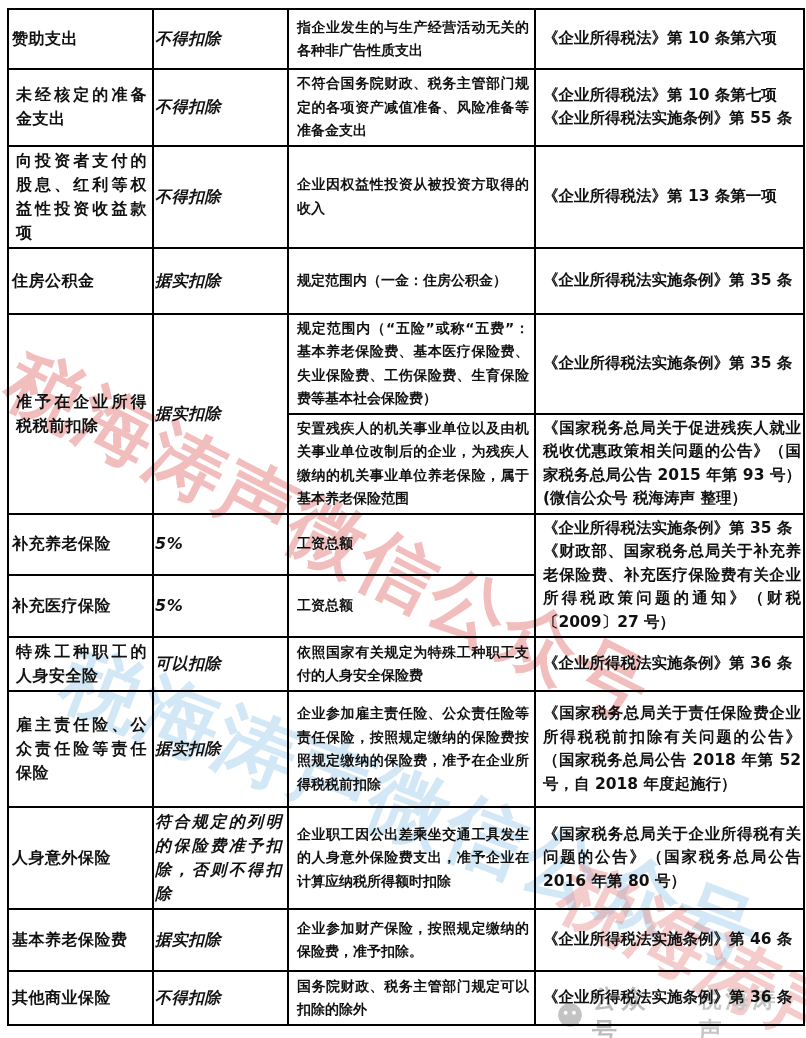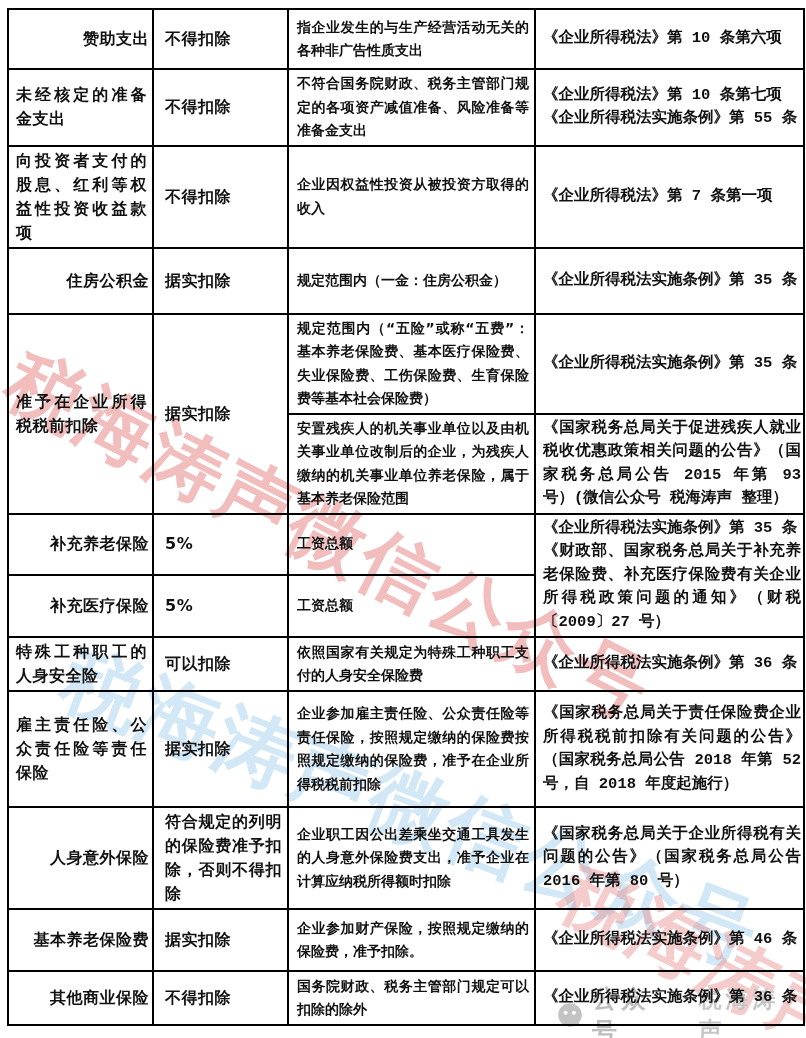--- a/index.html
+++ b/index.html
@@ -31,24 +31,24 @@
     position:absolute;left:7px;top:8px;z-index:2;
     width:796px;border-collapse:collapse;table-layout:fixed;background:transparent;
   }
   col.c1{width:145px}col.c2{width:135px}col.c3{width:247px}col.c4{width:269px}
   td{
     border:2px solid #000;vertical-align:middle;color:#111;
     font-size:16px;line-height:24px;letter-spacing:.5px;font-weight:600;
     text-align:justify;padding:2px 5px 2px 7px;background:transparent;
     overflow:hidden;
   }
-  td.c{text-align:right;padding:2px 3px;}
-  td.rule{padding-left:11px;}
+  td.c{text-align:left;padding:2px 3px;}
+  td.rule{padding-left:1px;font-style:italic;}
   td.desc{font-size:14px;line-height:23.5px;letter-spacing:0;padding:2px 5px 2px 8px;}
-  td.legal{font-size:15.5px;line-height:23.5px;letter-spacing:0;white-space:pre-line;padding:2px 2px 2px 7px;font-family:Liberation Mono, monospace;}
+  td.legal{font-size:15.5px;line-height:23.5px;letter-spacing:0;white-space:pre-line;padding:2px 2px 2px 7px;}
   tr.h60{height:60px}tr.h72{height:72px}tr.h76{height:76px}tr.h66{height:66px}
   tr.h100{height:100px}tr.h106{height:82px}tr.h59{height:59px}tr.h54{height:54px}
   tr.h116{height:116px}tr.h85{height:85px}tr.h62{height:62px}
 </style>
 </head>
 <body>
 
 <div class="stage">
 
   <div class="wm wm-red1">税海涛声微信公众号</div>
@@ -86,21 +86,21 @@
         <td class="item">未经核定的准备金支出</td>
         <td class="rule">不得扣除</td>
         <td class="desc">不符合国务院财政、税务主管部门规定的各项资产减值准备、风险准备等准备金支出</td>
         <td class="legal">《企业所得税法》第 10 条第七项
 《企业所得税法实施条例》第 55 条</td>
       </tr>
       <tr class="h76">
         <td class="item">向投资者支付的股息、红利等权益性投资收益款项</td>
         <td class="rule">不得扣除</td>
         <td class="desc">企业因权益性投资从被投资方取得的收入</td>
-        <td class="legal">《企业所得税法》第 7 条第一项</td>
+        <td class="legal">《企业所得税法》第 13 条第一项</td>
       </tr>
       <tr class="h66">
         <td class="item c">住房公积金</td>
         <td class="rule">据实扣除</td>
         <td class="desc">规定范围内（一金：住房公积金）</td>
         <td class="legal">《企业所得税法实施条例》第 35 条</td>
       </tr>
       <tr class="h100">
         <td class="item" rowspan="2">准予在企业所得税税前扣除</td>
         <td class="rule" rowspan="2">据实扣除</td>

